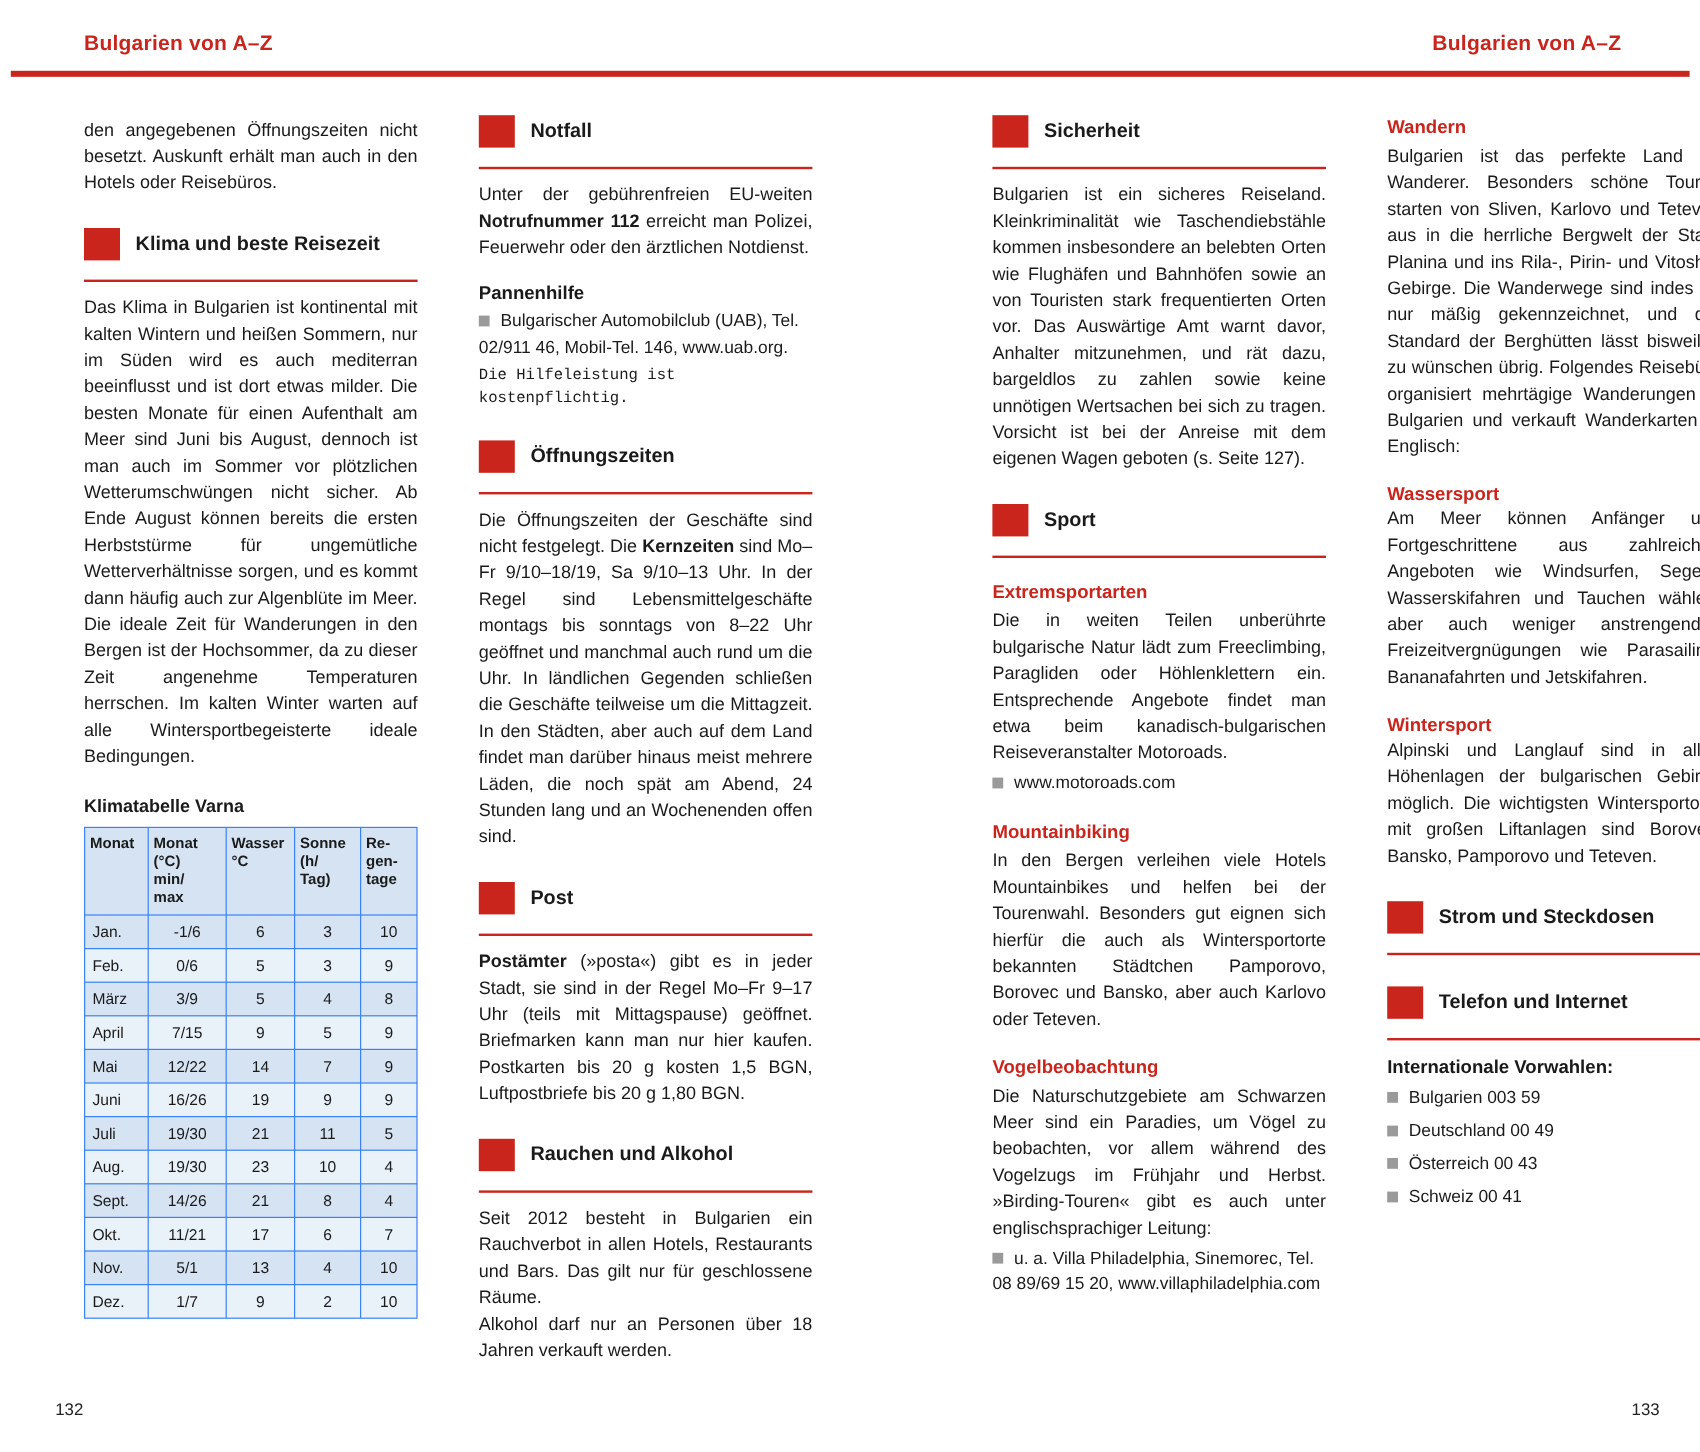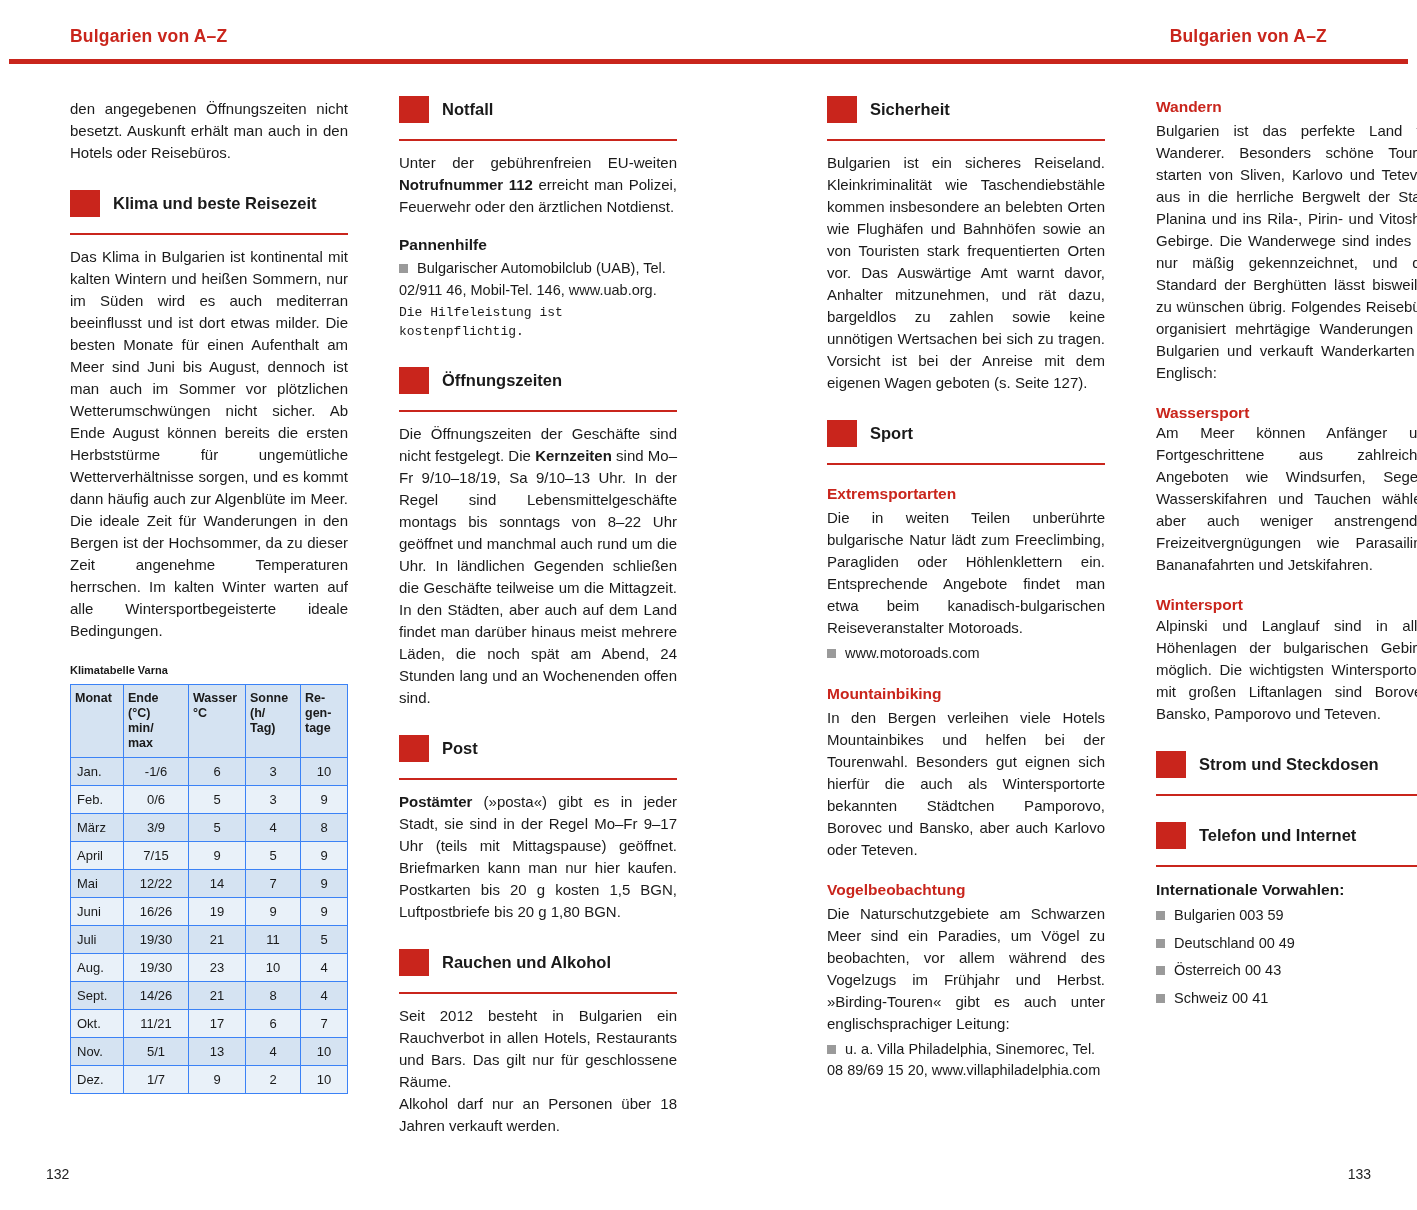--- a/index.html
+++ b/index.html
@@ -2,21 +2,21 @@
 <html lang="de"><head>
 <meta charset="utf-8">
 <style>
   * { margin:0; padding:0; box-sizing:border-box; }
   :root { --red:#c9251c; --blue1:#d5e3f2; --blue2:#e9f1f9; --ink:#1a1a1a; }
   html,body { background:#fff; }
   body {
     width:1417px; height:1210px; position:relative; overflow:hidden;
     font-family:"Liberation Sans", sans-serif; color:var(--ink);
   }
-  .pagehead { display:flex; justify-content:space-between; padding:26px 90px 0 70px;gap:30px; }
+  .pagehead { display:flex; justify-content:space-between; padding:26px 66px 0 70px;gap:30px; }
   .pagehead .t { color:var(--red); font-weight:bold; font-size:17.5px; letter-spacing:.2px; }
   .rule { height:5px; background:var(--red); margin:12px 9px 0 9px; }
 
   .content { display:flex; align-items:flex-start; padding:32px 0 0 70px;gap:26px; }
   .col { width:278px; flex:0 0 auto; }
   .c2 { margin-left:25px; }
   .c3 { margin-left:124px; }
   .c4 { margin-left:25px; }
 
   .boxhead { display:flex; align-items:center; gap:13px; border-bottom:2px solid var(--red); padding-bottom:16px; margin-top:26px; }
@@ -27,33 +27,33 @@
   .redsub { color:var(--red); font-size:15.5px; font-weight:bold; margin-top:20px; }
   .redsub.first { margin-top:2px; }
   .blacksub { font-size:15.5px; font-weight:bold; margin-top:18px; }
 
   .body { font-size:15px; line-height:22px; text-align:justify; hyphens:auto; margin-top:11px; }
   .body + .body { margin-top:0; }
   .bullet { font-size:14.5px; line-height:21.5px; margin-top:4px; text-align:left; }
   .sq { display:inline-block; width:9px; height:9px; background:#9a9a9a; margin-right:9px; }
   .note { font-size:13px; line-height:19px; margin-top:2px;font-family:Liberation Mono, monospace; }
 
-  .table-title { font-weight:bold; font-size:11px; margin-top:22px; }
+  .table-title { font-weight:bold; font-size:15px; margin-top:22px; }
   table.klima { border-collapse:separate; border-spacing:1.5px; width:100%; margin-top:8px; background:#3b82f6; }
   table.klima th {
     background:var(--blue1); font-size:12.5px; font-weight:bold; text-align:left;
     padding:6px 4px; vertical-align:top; white-space:pre-line; line-height:15px;
   }
   table.klima td { font-size:13px; padding:6px 3px; text-align:center; }
   table.klima tbody tr:nth-child(odd) td { background:var(--blue1); }
   table.klima tbody tr:nth-child(even) td { background:var(--blue2); }
   table.klima td.mon { text-align:left; padding-left:6px; }
 
   .pageno { position:absolute; bottom:28px; font-size:14px; color:#222; }
-  .pl { left:46px; } .pr { right:46px; }
+  .pl { left:46px; } .pr { right:34px; }
 </style>
 </head>
 <body>
 
 <div class="pagehead">
   <span class="t">Bulgarien von A–Z</span>
   <span class="t">Bulgarien von A–Z</span>
 </div>
 <div class="rule"></div>
 
@@ -66,21 +66,21 @@
       <span class="redbox"></span>
       <span class="boxhead-label">Klima und beste Reisezeit</span>
     </div>
     <p class="body">Das Klima in Bulgarien ist kontinental mit kalten Wintern und heißen Sommern, nur im Süden wird es auch mediterran beeinflusst und ist dort etwas milder. Die besten Monate für einen Aufenthalt am Meer sind Juni bis August, dennoch ist man auch im Sommer vor plötzlichen Wetterumschwüngen nicht sicher. Ab Ende August können bereits die ersten Herbststürme für ungemütliche Wetterverhältnisse sorgen, und es kommt dann häufig auch zur Algenblüte im Meer. Die ideale Zeit für Wanderungen in den Bergen ist der Hochsommer, da zu dieser Zeit angenehme Temperaturen herrschen. Im kalten Winter warten auf alle Wintersportbegeisterte ideale Bedingungen.</p>
 
     <p class="table-title">Klimatabelle Varna</p>
     <table class="klima">
       <thead>
         <tr>
           <th style="width:52px">Monat</th>
-          <th style="width:64px">Ende (°C)
+          <th style="width:64px">Monat (°C)
 min/
 max</th>
           <th style="width:56px">Wasser
 °C</th>
           <th style="width:54px">Sonne
 (h/
 Tag)</th>
           <th>Re-
 gen-
 tage</th>

